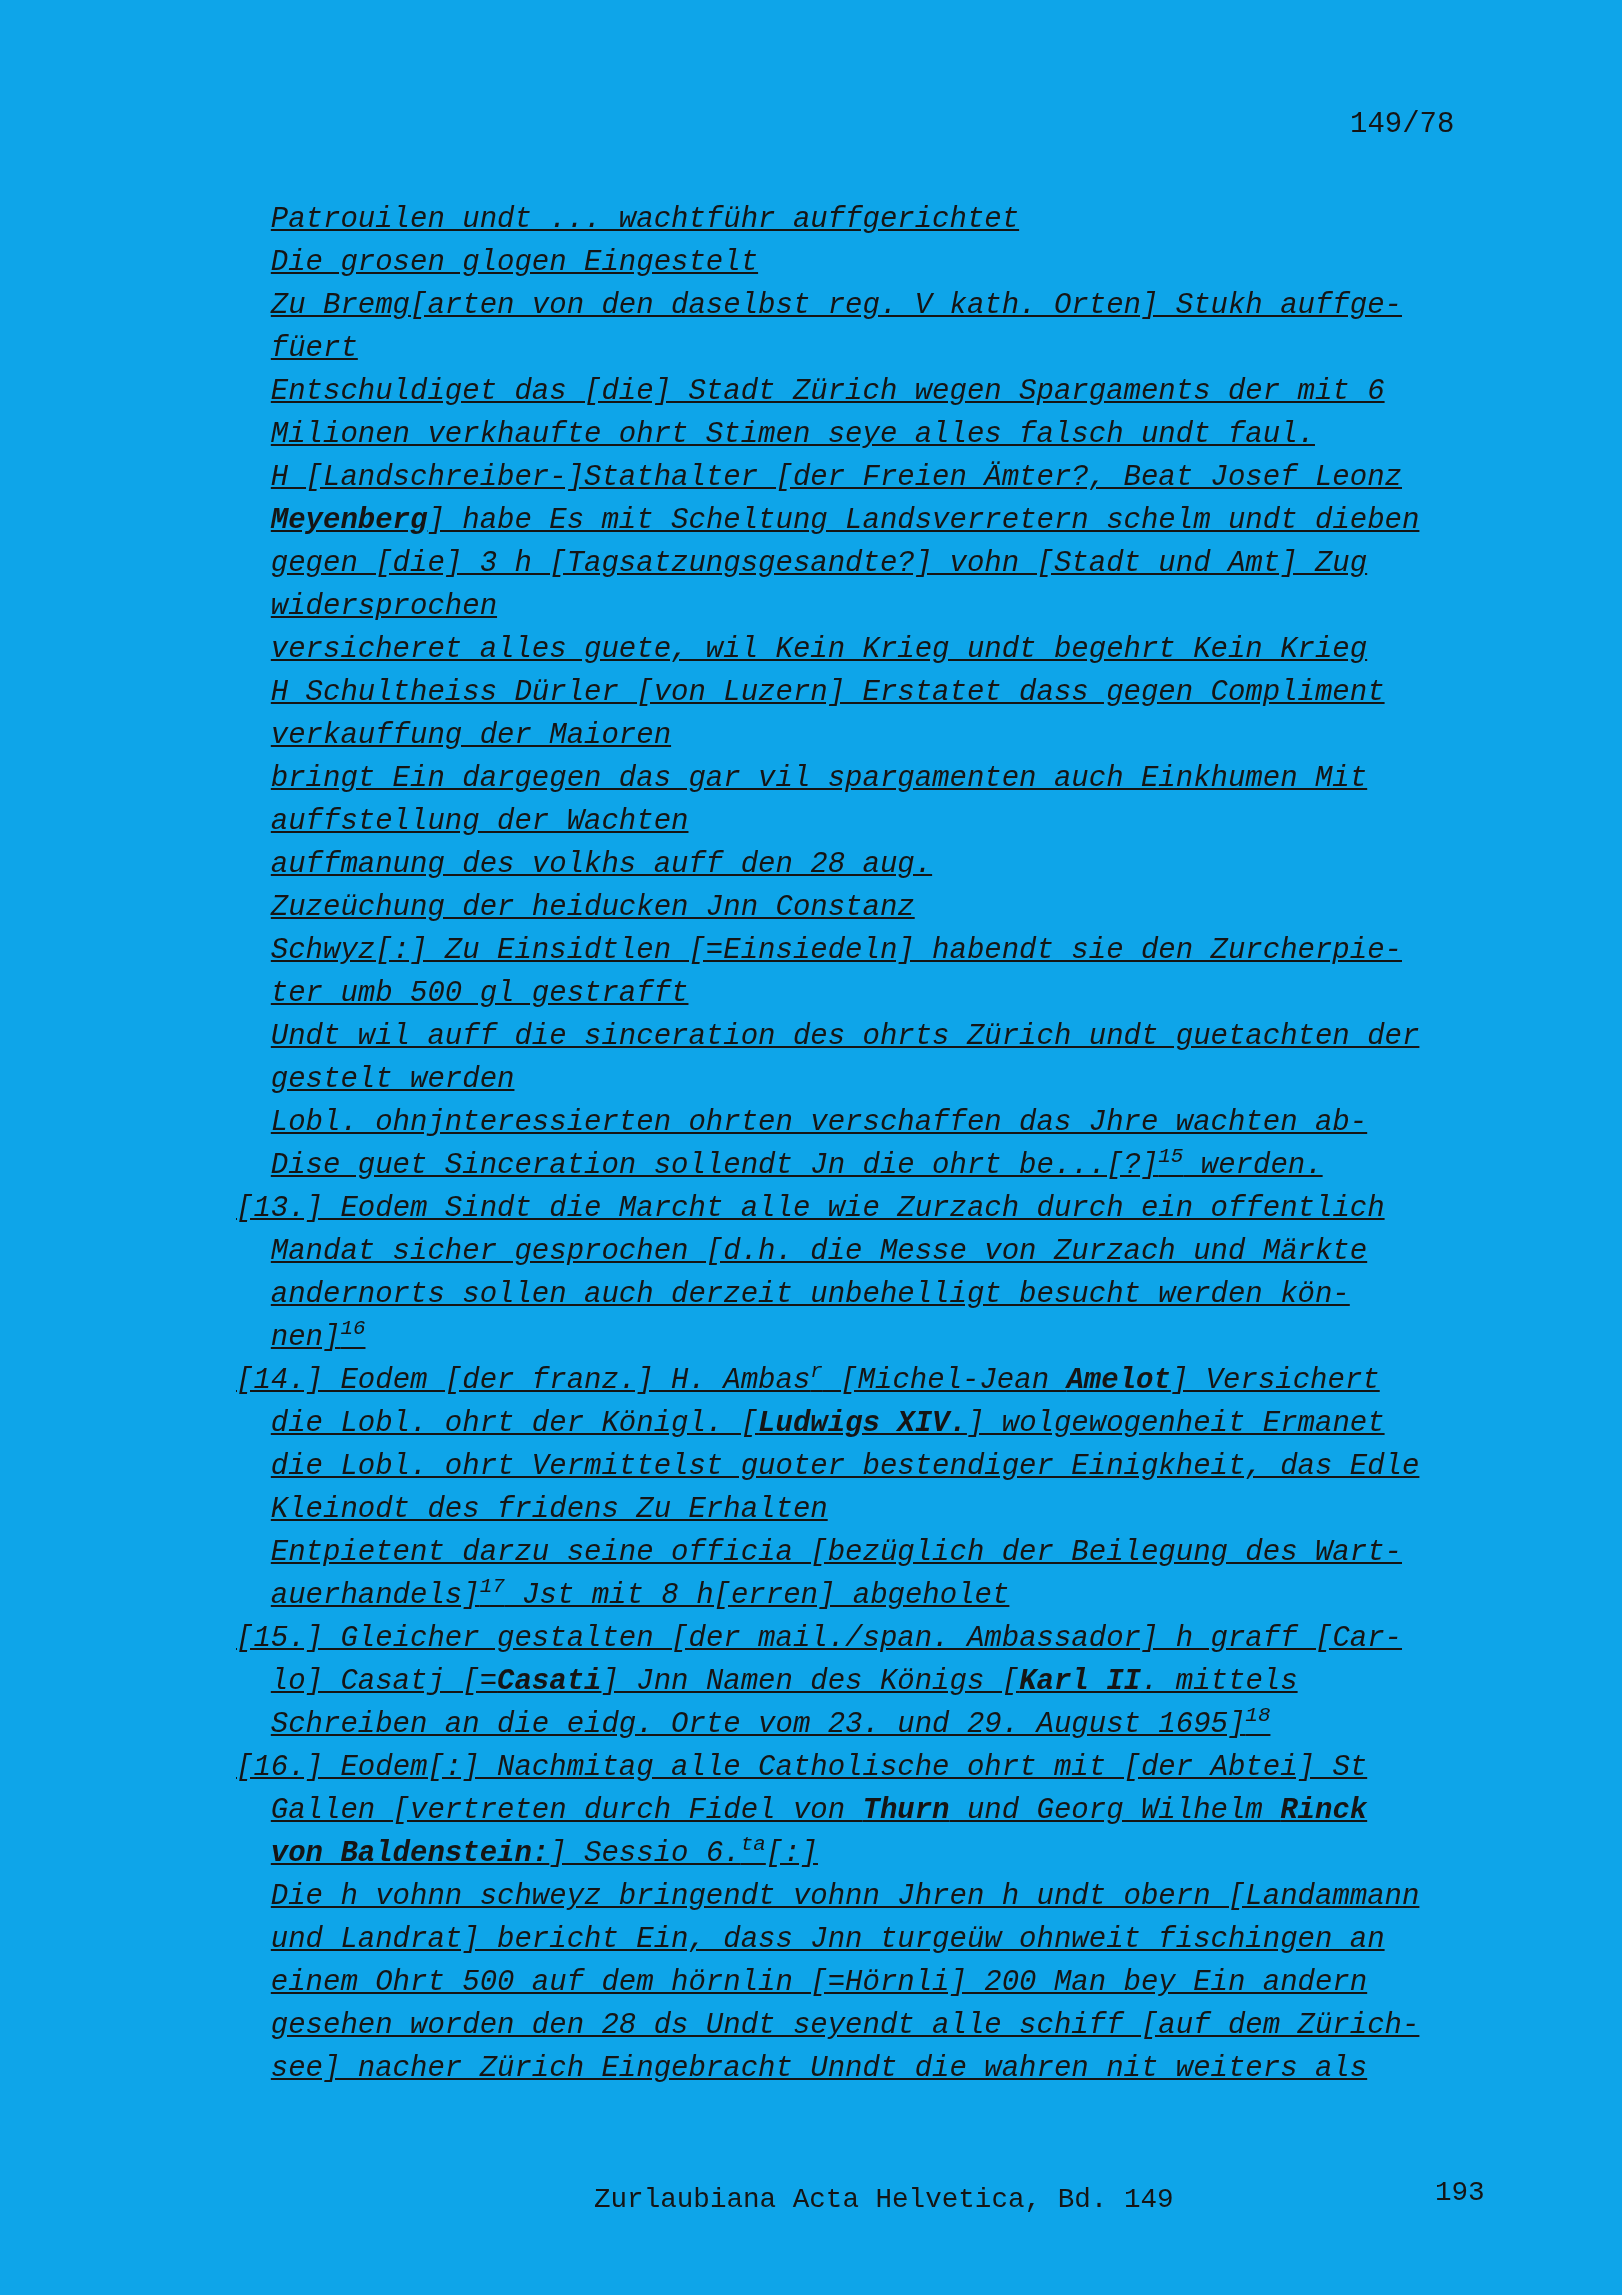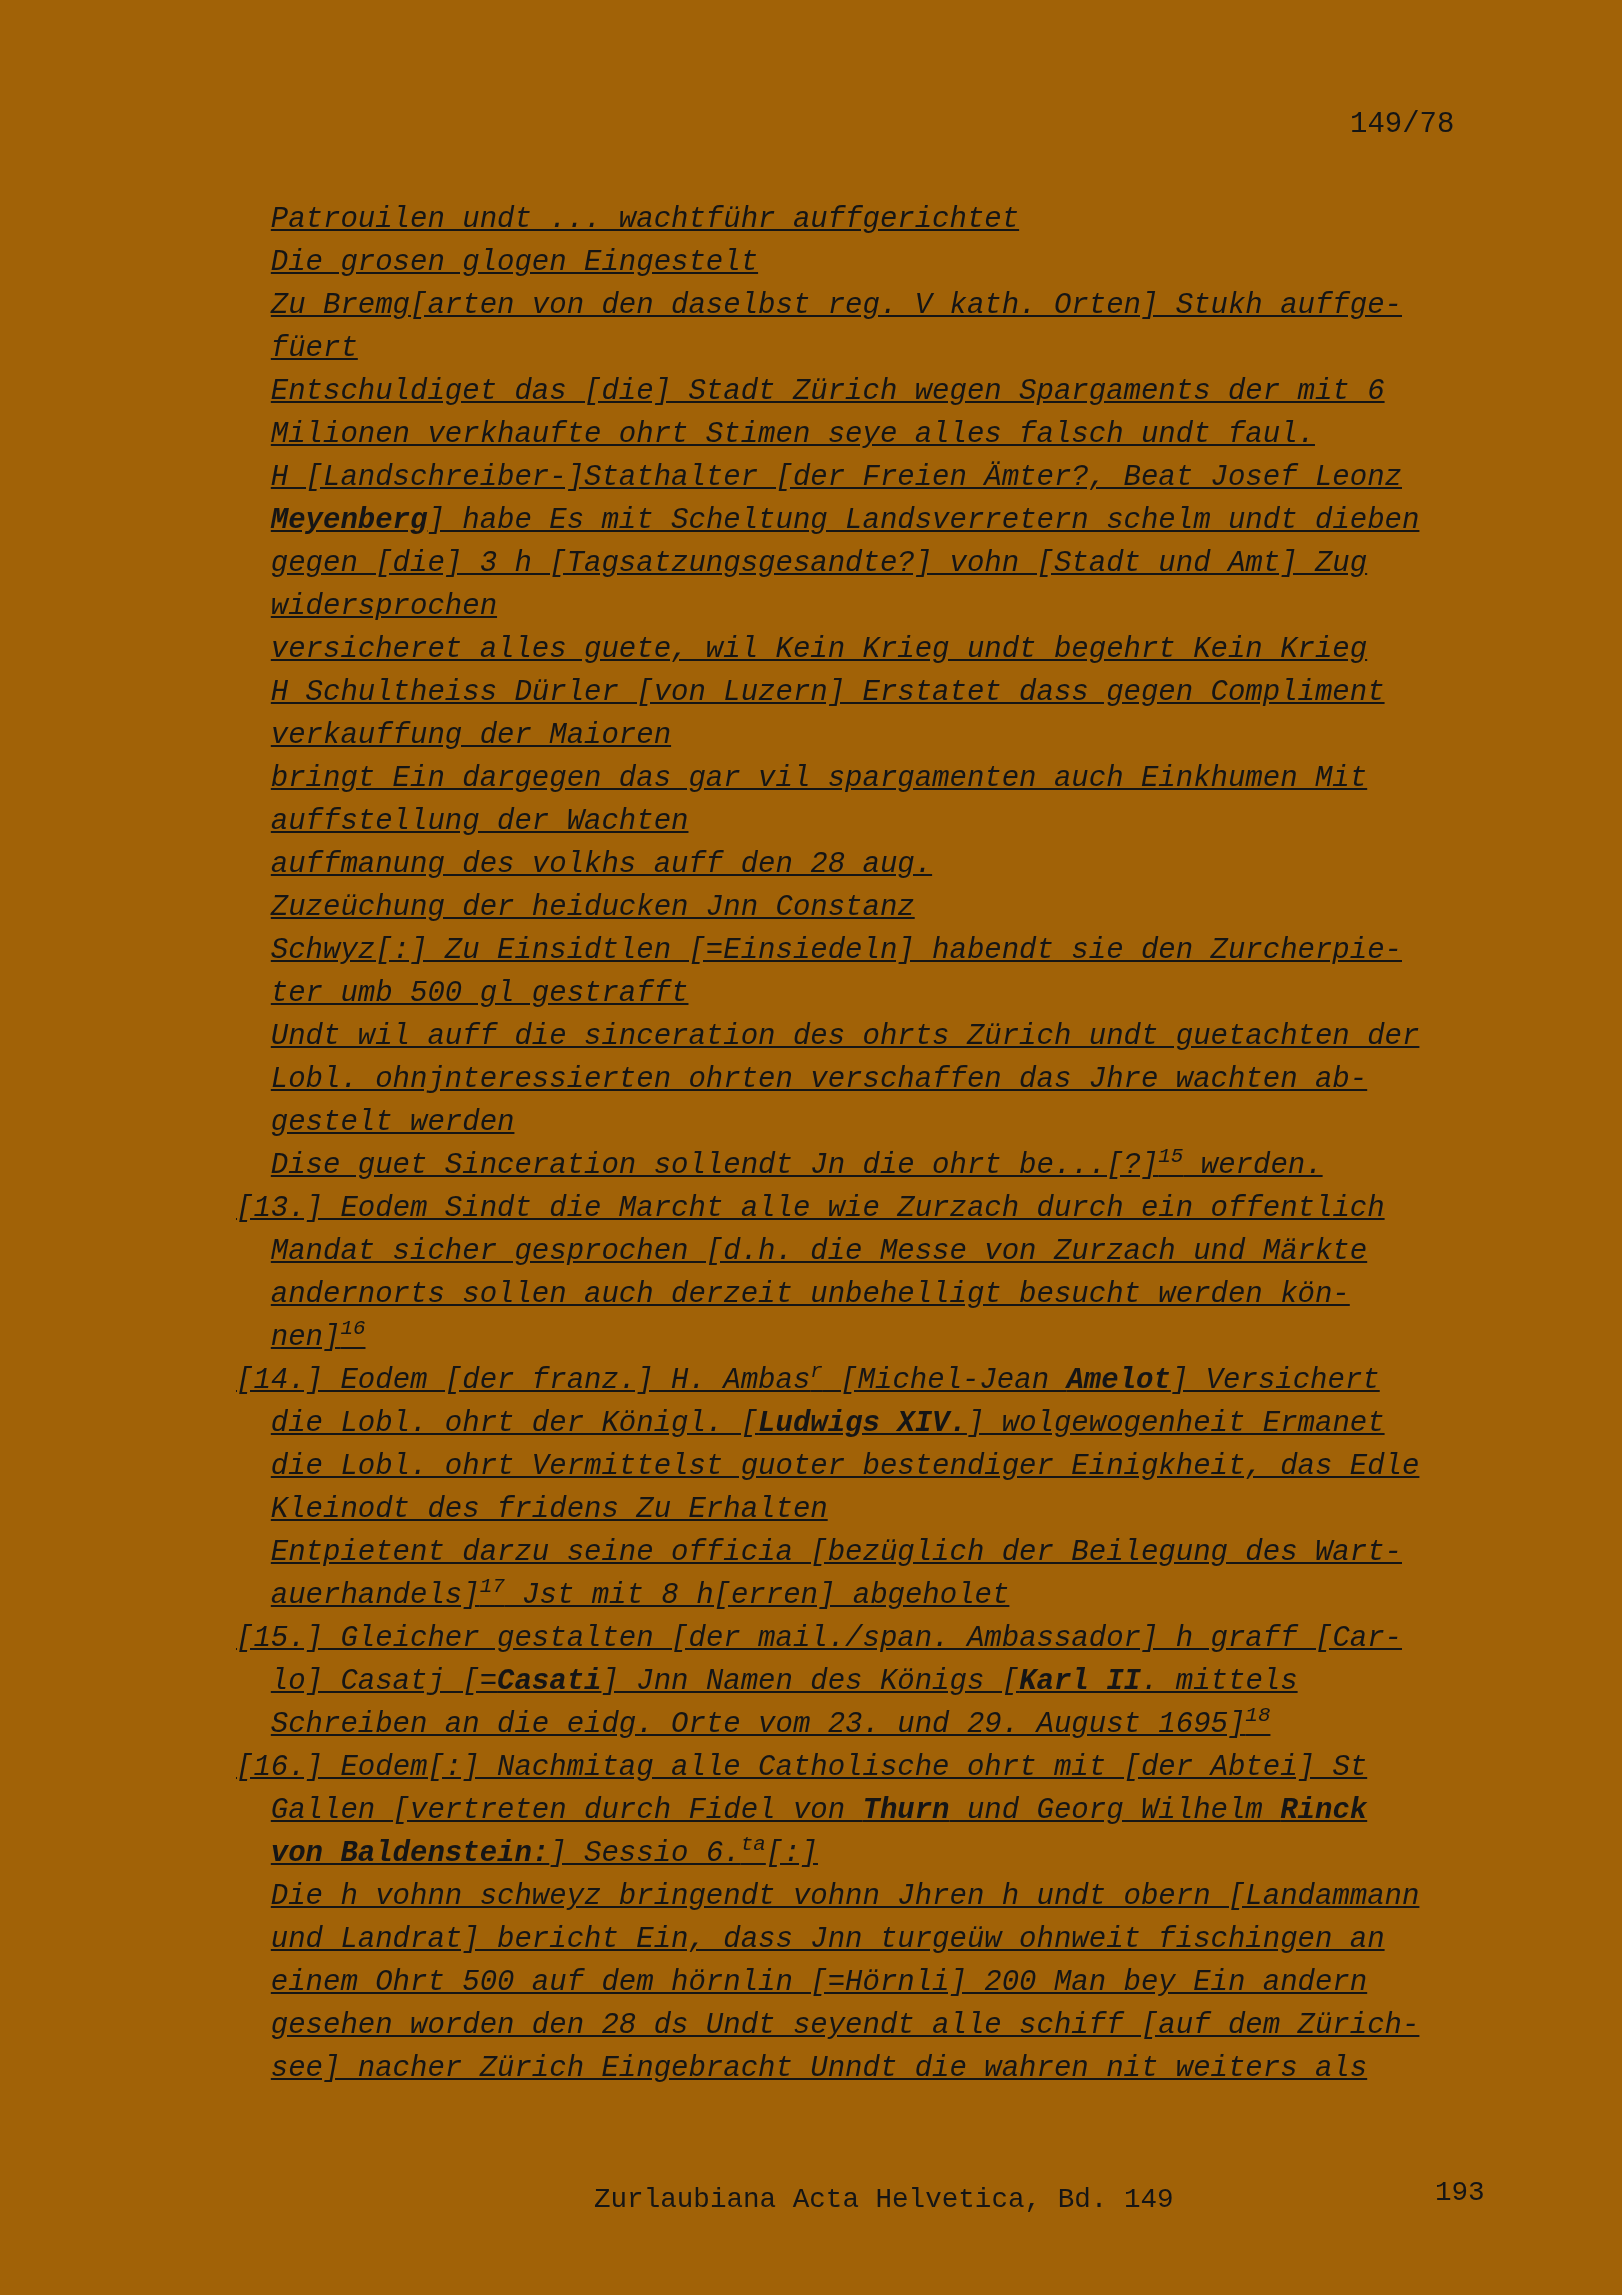--- a/index.html
+++ b/index.html
@@ -2,21 +2,21 @@
 <html style="font-size:13px"><head>
 <meta charset="utf-8">
 <style>
   html, body { margin: 0; padding: 0; }
   body { background: #e8e8e8; }
   .page {
     position: relative;
     width: 1622px;
     height: 2295px;
     margin: 0 auto;
-    background: #a16207;
+    background: #0ea5e9;
     color: #151515;
     font-family: "Liberation Mono", "DejaVu Sans Mono", monospace;
     overflow: hidden;
   }
   .page-header {
     position: absolute;
     top: 103px;
     left: 1350px;
     font-size: 29px;
     line-height: 44px;
@@ -84,22 +84,22 @@
       <div class="line"><span>versicheret alles guete, wil Kein Krieg undt begehrt Kein Krieg</span></div>
       <div class="line"><span>H Schultheiss Dürler [von Luzern] Erstatet dass gegen Compliment</span></div>
       <div class="line"><span>verkauffung der Maioren</span></div>
       <div class="line"><span>bringt Ein dargegen das gar vil spargamenten auch Einkhumen Mit</span></div>
       <div class="line"><span>auffstellung der Wachten</span></div>
       <div class="line"><span>auffmanung des volkhs auff den 28 aug.</span></div>
       <div class="line"><span>Zuzeüchung der heiducken Jnn Constanz</span></div>
       <div class="line"><span>Schwyz[:] Zu Einsidtlen [=Einsiedeln] habendt sie den Zurcherpie-</span></div>
       <div class="line"><span>ter umb 500 gl gestrafft</span></div>
       <div class="line"><span>Undt wil auff die sinceration des ohrts Zürich undt guetachten der</span></div>
+      <div class="line"><span>gestelt werden</span></div>
       <div class="line"><span>Lobl. ohnjnteressierten ohrten verschaffen das Jhre wachten ab-</span></div>
-      <div class="line"><span>gestelt werden</span></div>
       <div class="line"><span>Dise guet Sinceration sollendt Jn die ohrt be...[?]</span><sup>15</sup><span> werden.</span></div>
       <div class="line outdent"><span>[13.] Eodem Sindt die Marcht alle wie Zurzach durch ein offentlich</span></div>
       <div class="line"><span>Mandat sicher gesprochen [d.h. die Messe von Zurzach und Märkte</span></div>
       <div class="line"><span>andernorts sollen auch derzeit unbehelligt besucht werden kön-</span></div>
       <div class="line"><span>nen]</span><sup>16</sup></div>
       <div class="line outdent"><span>[14.] Eodem [der franz.] H. Ambas</span><sup>r</sup><span> [Michel-Jean </span><span class="seg-bold">Amelot</span><span>] Versichert</span></div>
       <div class="line"><span>die Lobl. ohrt der Königl. [</span><span class="seg-bold">Ludwigs XIV.</span><span>] wolgewogenheit Ermanet</span></div>
       <div class="line"><span>die Lobl. ohrt Vermittelst guoter bestendiger Einigkheit, das Edle</span></div>
       <div class="line"><span>Kleinodt des fridens Zu Erhalten</span></div>
       <div class="line"><span>Entpietent darzu seine officia [bezüglich der Beilegung des Wart-</span></div>

